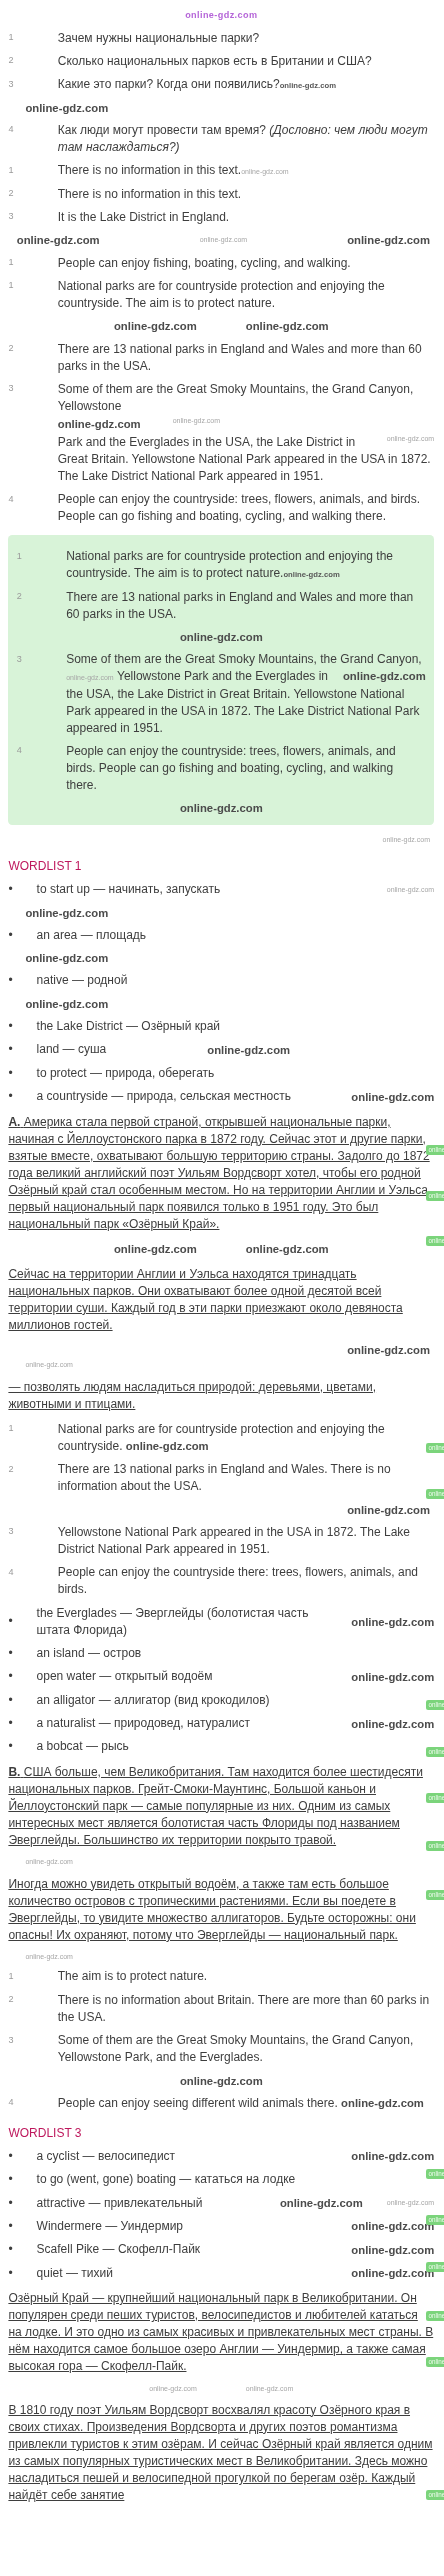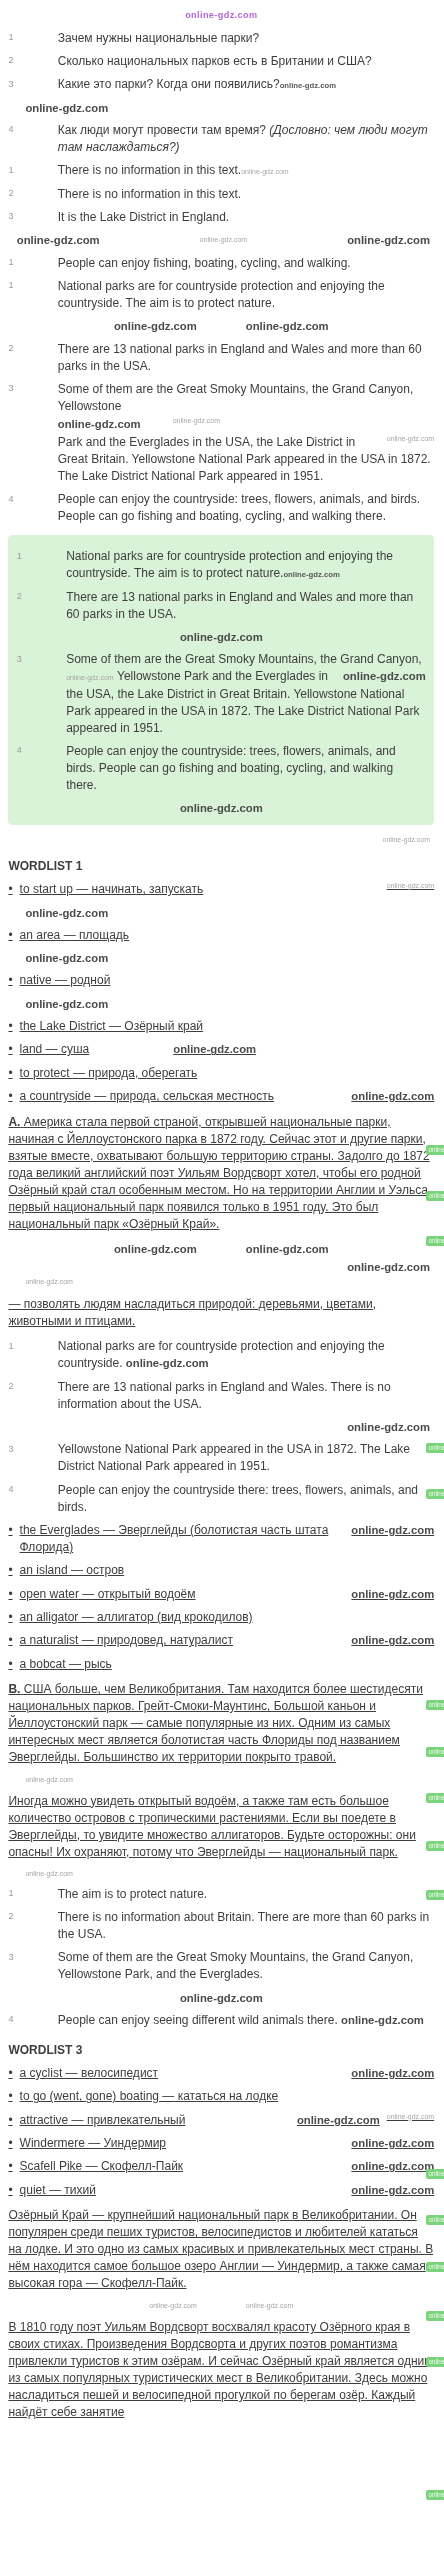--- a/index.html
+++ b/index.html
@@ -4,23 +4,23 @@
 <style>
   html,body{margin:0;padding:0;background:#ffffff;}
   .page{position:relative;width:444px;min-height:2576px;box-sizing:border-box;
         padding:5.6px 9.8px 17px 8.4px;background:#fff;overflow:hidden;
         font-family:"Liberation Sans",sans-serif;font-size:12px;line-height:1.42;color:#3e3e3e;}
   .logo-wrap{text-align:center;margin-bottom:7px;}
   .logo{display:inline-block;font-size:9.1px;font-weight:700;letter-spacing:0.4px;color:#b565d8;}
   .li{display:flex;gap:6.3px;margin:6.3px 0;}
   .num{color:#9a9a9a;font-size:9.1px;min-width:9.1px;flex:none;padding-top:1.4px;}
   .txt{flex:1;margin-left:34px;}
-  .b{display:flex;gap:7px;margin:6.3px 0;align-items:flex-start;text-decoration:underline;}
+  .b{display:flex;gap:24px;margin:6.3px 0;align-items:center;}
   .b::before{content:"•";color:#3e3e3e;flex:none;}
-  .wl-title{font-weight:700;color:#404040;margin:12.7px 0 5.6px;}
+  .wl-title{font-weight:400;color:#be185d;margin:12.7px 0 5.6px;}
   .par{margin:8.4px 0;text-decoration:underline;}
   .green{background:#d8f3d8;border-radius:4.2px;padding:7px 8.4px;margin:9.8px 0;}
   .wm-row{display:flex;align-items:center;gap:49px;margin:2.1px 0 2.1px 17px;}
   .wm-row.c{justify-content:center;margin-left:0;}
   .wm-row.r{justify-content:flex-end;margin-left:0;margin-right:4.2px;}
   .wm-row.sb{justify-content:space-between;margin-left:8.4px;margin-right:4.2px;}
   .wm-b{font-weight:700;color:#4b4b4b;font-size:11.3px;white-space:nowrap;}
   .wm-s{color:#a6a6a6;font-size:7px;white-space:nowrap;}
   .wm-sb{font-weight:700;color:#585858;font-size:7.7px;white-space:nowrap;}
   .fr{float:right;}
@@ -190,20 +190,23 @@
 
   <section>
     <div class="par">
       <b>А.</b>
       <span>Америка стала первой страной, открывшей национальные парки, начиная с Йеллоустонского парка в 1872 году. Сейчас этот и другие парки, взятые вместе, охватывают большую территорию страны. Задолго до 1872 года великий английский поэт Уильям Вордсворт хотел, чтобы его родной Озёрный край стал особенным местом. Но на территории Англии и Уэльса первый национальный парк появился только в 1951 году. Это был национальный парк «Озёрный Край».</span>
     </div>
     <div class="wm-row c">
       <span class="wm-b">online-gdz.com</span>
       <span class="wm-b">online-gdz.com</span>
     </div>
+    <div class="par">
+      <span>Сейчас на территории Англии и Уэльса находятся тринадцать национальных парков. Они охватывают более одной десятой всей территории суши. Каждый год в эти парки приезжают около девяноста миллионов гостей.</span>
+    </div>
     <div class="wm-row r">
       <span class="wm-b">online-gdz.com</span>
     </div>
     <div class="wm-row">
       <span class="wm-s">online-gdz.com</span>
     </div>
     <div class="par">
       <span>— позволять людям насладиться природой: деревьями, цветами, животными и птицами.</span>
     </div>
   </section>

